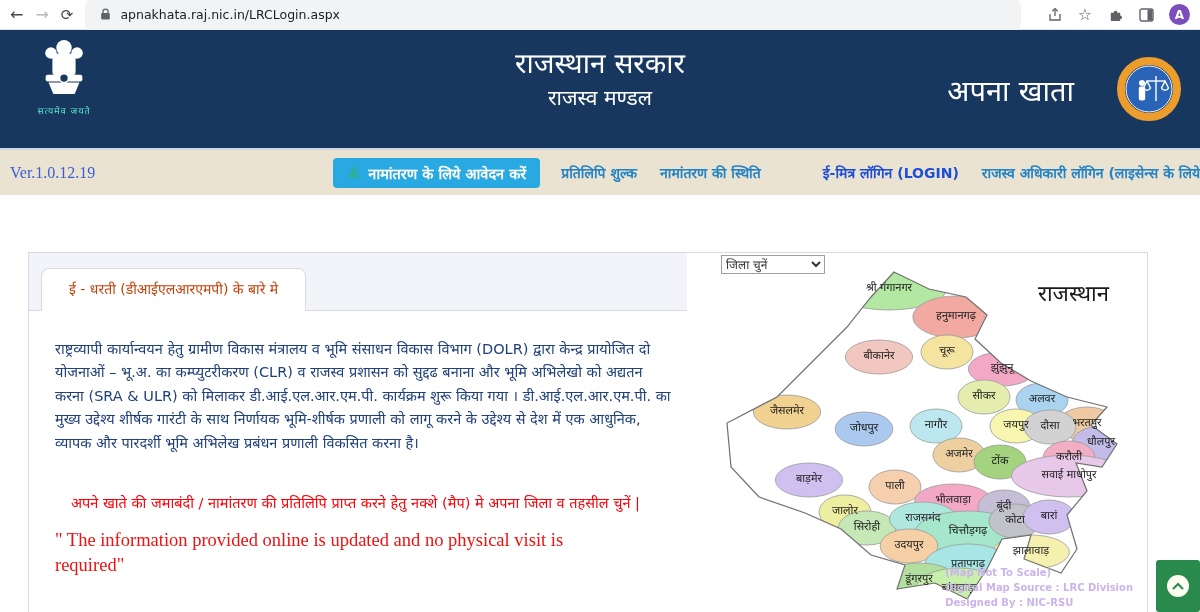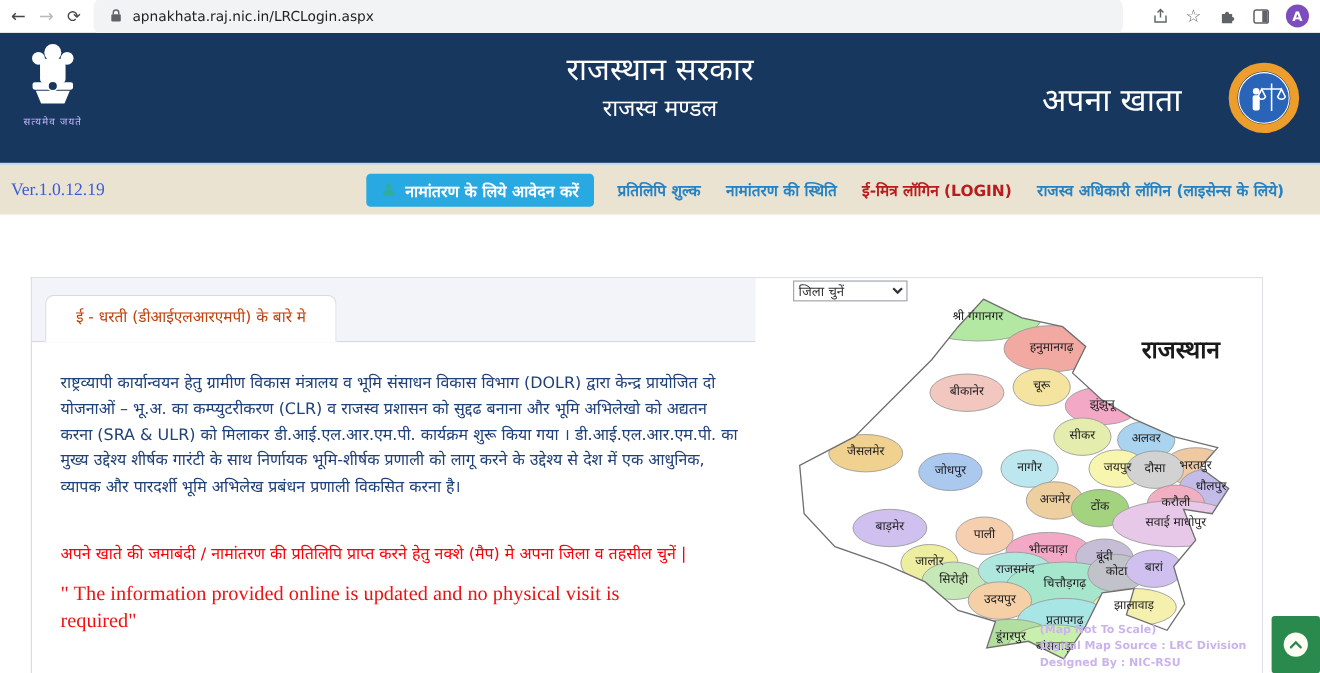--- a/index.html
+++ b/index.html
@@ -26,21 +26,21 @@
   .star-glyph{font-size:16px;color:#5f6368;}
   .avatar{
     width:21px;height:21px;border-radius:50%;background:#7c4dbc;color:#fff;
     font-size:12px;display:flex;align-items:center;justify-content:center;font-weight:bold;
   }
   
   .site-header{
     position:absolute;top:30px;left:0;width:1200px;height:120px;background:#17375e;
     border-bottom:2px solid #cdd6e4;box-sizing:border-box;
   }
-  .emblem-wrap{position:absolute;left:8px;top:6px;width:80px;text-align:center;color:#c4b5fd;}
+  .emblem-wrap{position:absolute;left:24px;top:6px;width:80px;text-align:center;color:#5eead4;}
   .emblem-motto{font-size:9px;margin-top:2px;letter-spacing:1px;}
   .header-center{position:absolute;left:0;right:0;top:16px;text-align:center;color:#fff;}
   .header-title{font-size:28px;line-height:1.25;}
   .header-subtitle{font-size:21px;margin-top:2px;}
   .header-right{position:absolute;right:18px;top:0;height:100%;display:flex;align-items:center;gap:42px;}
   .app-title{color:#fff;font-size:29px;}
   
   .nav-bar{
     position:absolute;top:150px;left:0;width:1200px;height:45px;background:#eae3d1;
     display:flex;align-items:center;box-sizing:border-box;padding:0 10px;white-space:nowrap;
@@ -49,47 +49,47 @@
   .apply-btn{
     margin-left:238px;display:flex;align-items:center;gap:9px;background:#29a9e1;
     border:none;border-radius:4px;color:#fff;font-weight:bold;font-size:14.5px;
     padding:5px 14px;cursor:pointer;font-family:"DejaVu Sans",sans-serif;
   }
   .person-glyph{width:12px;height:12px;position:relative;display:inline-block;}
   .person-glyph:before{content:"";position:absolute;left:3.5px;top:0;width:5px;height:5px;border-radius:50%;background:#2fae9a;}
   .person-glyph:after{content:"";position:absolute;left:0.5px;top:5.5px;width:11px;height:6px;border-radius:6px 6px 0 0;background:#2fae9a;}
   .nav-links{display:flex;align-items:center;gap:23px;margin-left:21px;}
   .nav-link{font-size:14px;font-weight:bold;color:#2583c5;cursor:pointer;}
-  .nav-link.muted{color:#b91c1c;}
+  .nav-link.muted{color:#1d4ed8;margin-left:39px;}
   
   .content{
     position:absolute;top:252px;left:28px;width:1120px;height:360px;box-sizing:border-box;
     background:#ffffff;border:1px solid #d9d9e0;border-bottom:none;display:flex;
   }
   .left-col{width:658px;box-sizing:border-box;}
   .tab-strip{height:57px;background:#f2f4f9;border-bottom:1px solid #d9d9e3;position:relative;}
   .info-tab{
     position:absolute;left:12px;bottom:-1px;height:41px;line-height:41px;background:#fff;
     border:1px solid #d9d9e3;border-bottom:1px solid #fff;border-radius:8px 8px 0 0;
     padding:0 27px;color:#c2410c;font-size:14px;cursor:pointer;
   }
   .left-body{padding:27px 14px 0 26px;}
   .para{color:#20407a;font-size:14.5px;line-height:1.62;margin:0;max-width:620px;}
-  .notice-hindi{color:#fb0007;font-size:14.5px;margin:37px 0 0 0;max-width:630px;}
+  .notice-hindi{color:#fb0007;font-size:14.5px;margin:37px 0 0 16px;max-width:630px;}
   .notice-english{
     color:#ee1111;font-family:"Liberation Serif",serif;font-size:18.5px;line-height:1.35;
     margin:16px 0 0 0;max-width:580px;
   }
   .right-col{flex:1;position:relative;background:#fff;}
   .district-select{
     position:absolute;left:34px;top:2px;width:104px;height:19px;font-size:12px;color:#333;
     border:1px solid #9aa0a6;background:#fff;font-family:"DejaVu Sans",sans-serif;
   }
   .map-wrap{position:absolute;left:32px;top:14px;width:430px;height:340px;}
-  .map-title{position:absolute;right:38px;top:24px;font-size:22px;font-weight:bold;color:#1a1a1a;margin-top:24px;}
+  .map-title{position:absolute;right:38px;top:24px;font-size:22px;font-weight:normal;color:#1a1a1a;}
   .map-attribution{
     position:absolute;right:14px;bottom:2px;text-align:left;color:#cbb4ec;
     font-size:10px;font-weight:bold;line-height:1.5;
   }
   
   .scroll-top{
     position:absolute;right:0;bottom:0;width:44px;height:52px;background:#2a8a4e;
     border-radius:3px;display:flex;align-items:center;justify-content:center;cursor:pointer;
   }
   .scroll-top-circle{width:22px;height:22px;border-radius:50%;background:#fffef2;display:flex;align-items:center;justify-content:center;}

